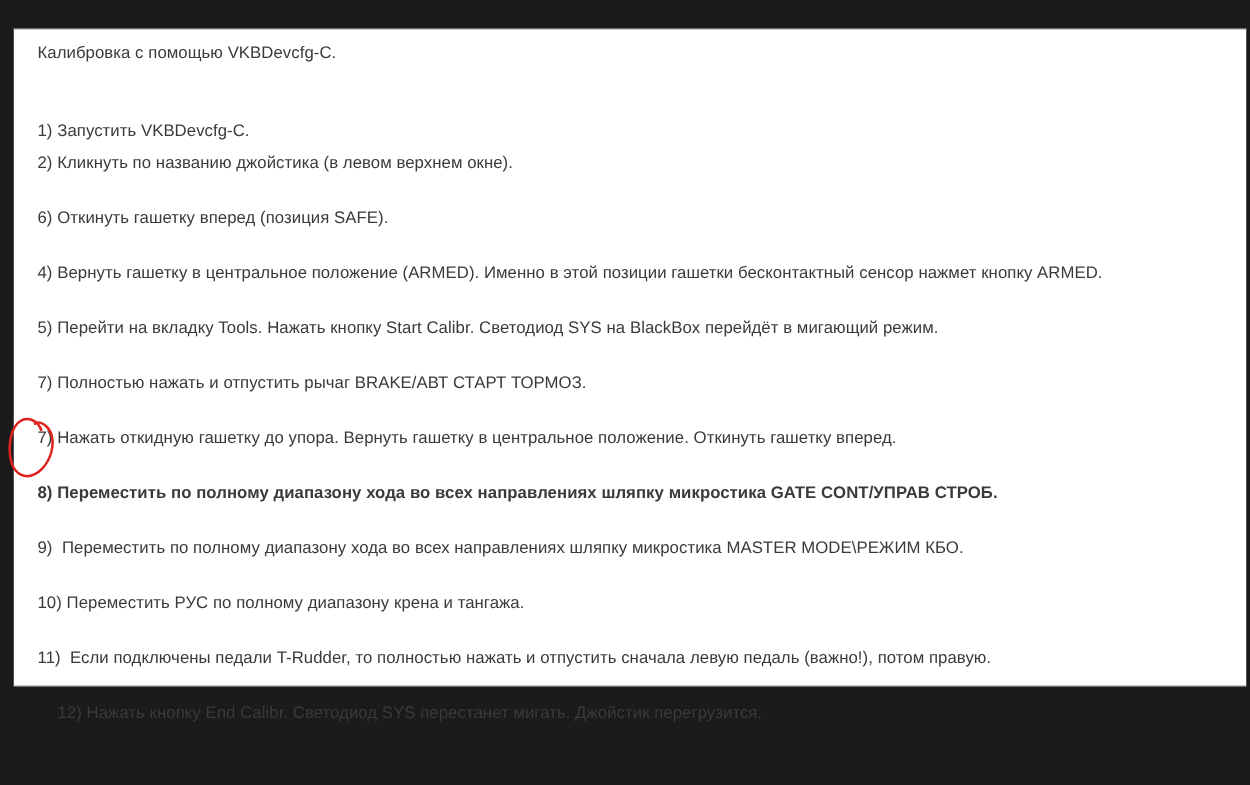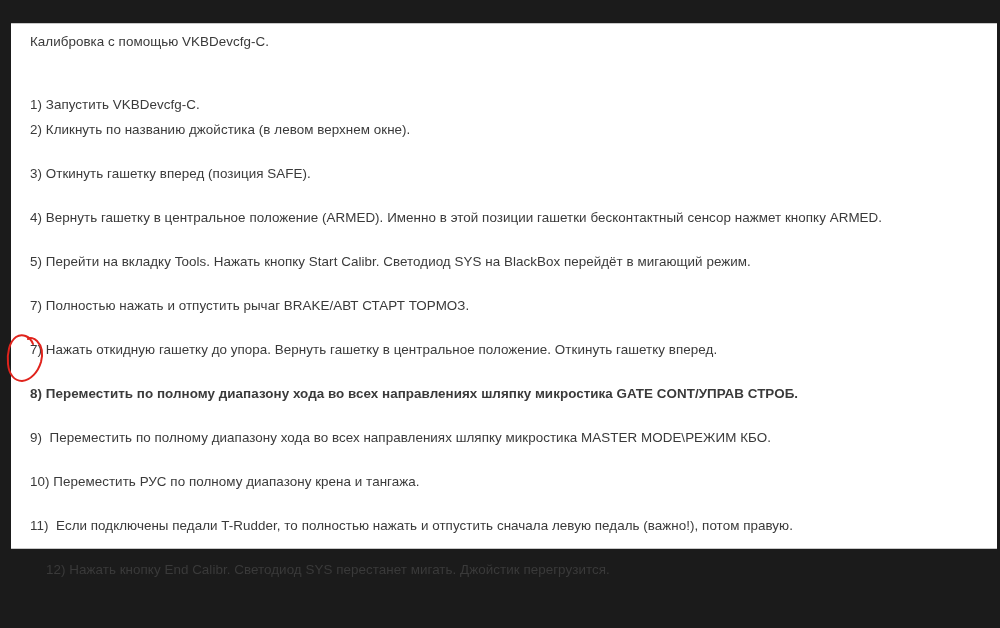--- a/index.html
+++ b/index.html
@@ -52,21 +52,21 @@
   </style>
 </head>
 <body>
 
 <div class="frame">
   <div class="sheet">
     <div class="content">
       <div class="line" style="top:0px;">Калибровка с помощью VKBDevcfg-C.</div>
       <div class="line" style="top:44px;margin-top:19px;">1) Запустить VKBDevcfg-C.</div>
       <div class="line" style="top:88px;">2) Кликнуть по названию джойстика (в левом верхнем окне).</div>
-      <div class="line" style="top:132px;">3) Откинуть гашетку вперед (позиция SAFE).</div>
+      <div class="line" style="top:132px;">6) Откинуть гашетку вперед (позиция SAFE).</div>
       <div class="line" style="top:176px;">4) Вернуть гашетку в центральное положение (ARMED). Именно в этой позиции гашетки бесконтактный сенсор нажмет кнопку ARMED.</div>
       <div class="line" style="top:220px;">5) Перейти на вкладку Tools. Нажать кнопку Start Calibr. Светодиод SYS на BlackBox перейдёт в мигающий режим.</div>
       <div class="line" style="top:264px;">7) Полностью нажать и отпустить рычаг BRAKE/АВТ СТАРТ ТОРМОЗ.</div>
       <div class="line" style="top:308px;text-align:center;">7) Нажать откидную гашетку до упора. Вернуть гашетку в центральное положение. Откинуть гашетку вперед.</div>
       <div class="line" style="top:352px;font-weight:bold;">8) Переместить по полному диапазону хода во всех направлениях шляпку микростика GATE CONT/УПРАВ СТРОБ.</div>
       <div class="line" style="top:396px;">9)  Переместить по полному диапазону хода во всех направлениях шляпку микростика MASTER MODE\РЕЖИМ КБО.</div>
       <div class="line" style="top:440px;">10) Переместить РУС по полному диапазону крена и тангажа.</div>
       <div class="line" style="top:484px;">11)  Если подключены педали T-Rudder, то полностью нажать и отпустить сначала левую педаль (важно!), потом правую.</div>
       <div class="line" style="top:528px;margin-left:16px;">12) Нажать кнопку End Calibr. Светодиод SYS перестанет мигать. Джойстик перегрузится.</div>
     </div>

